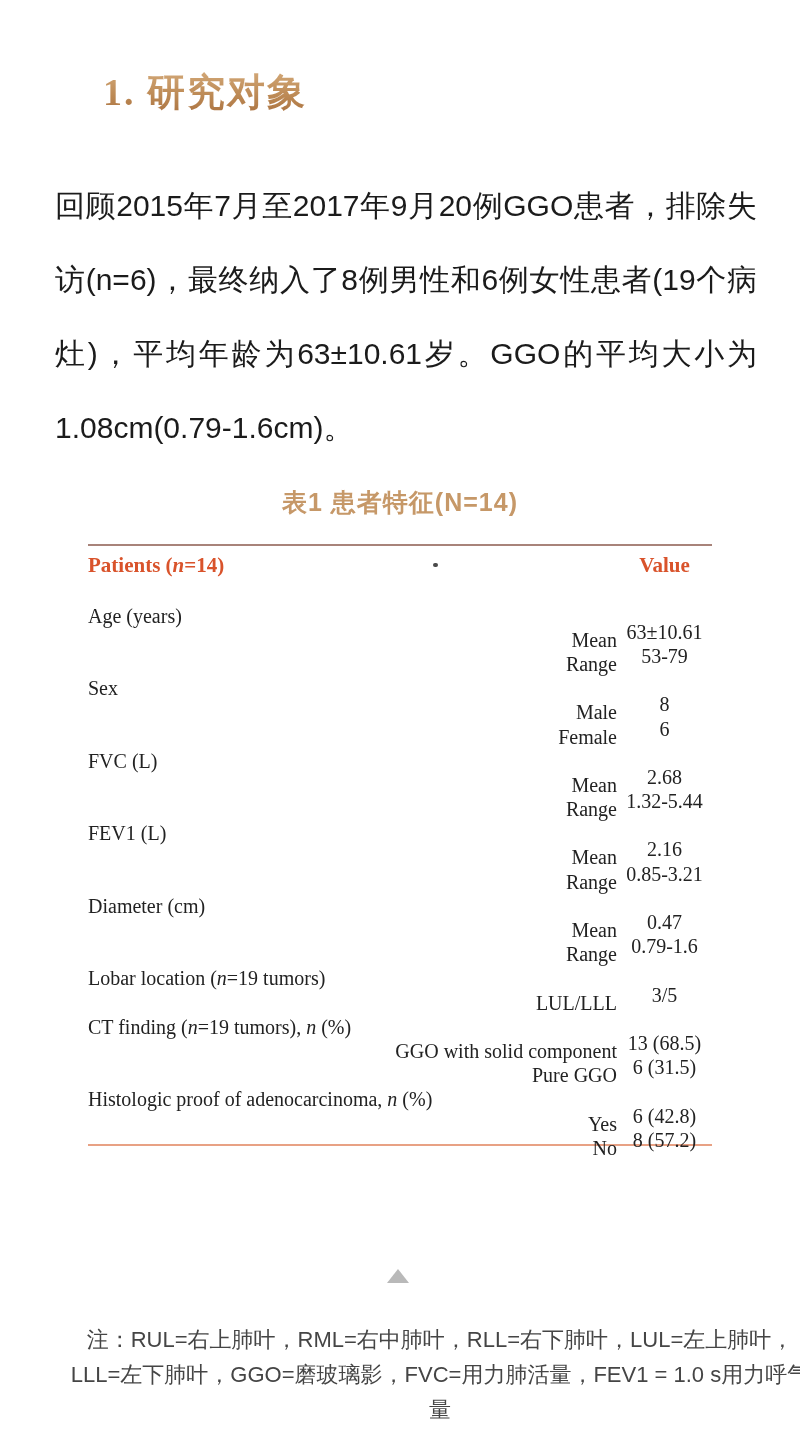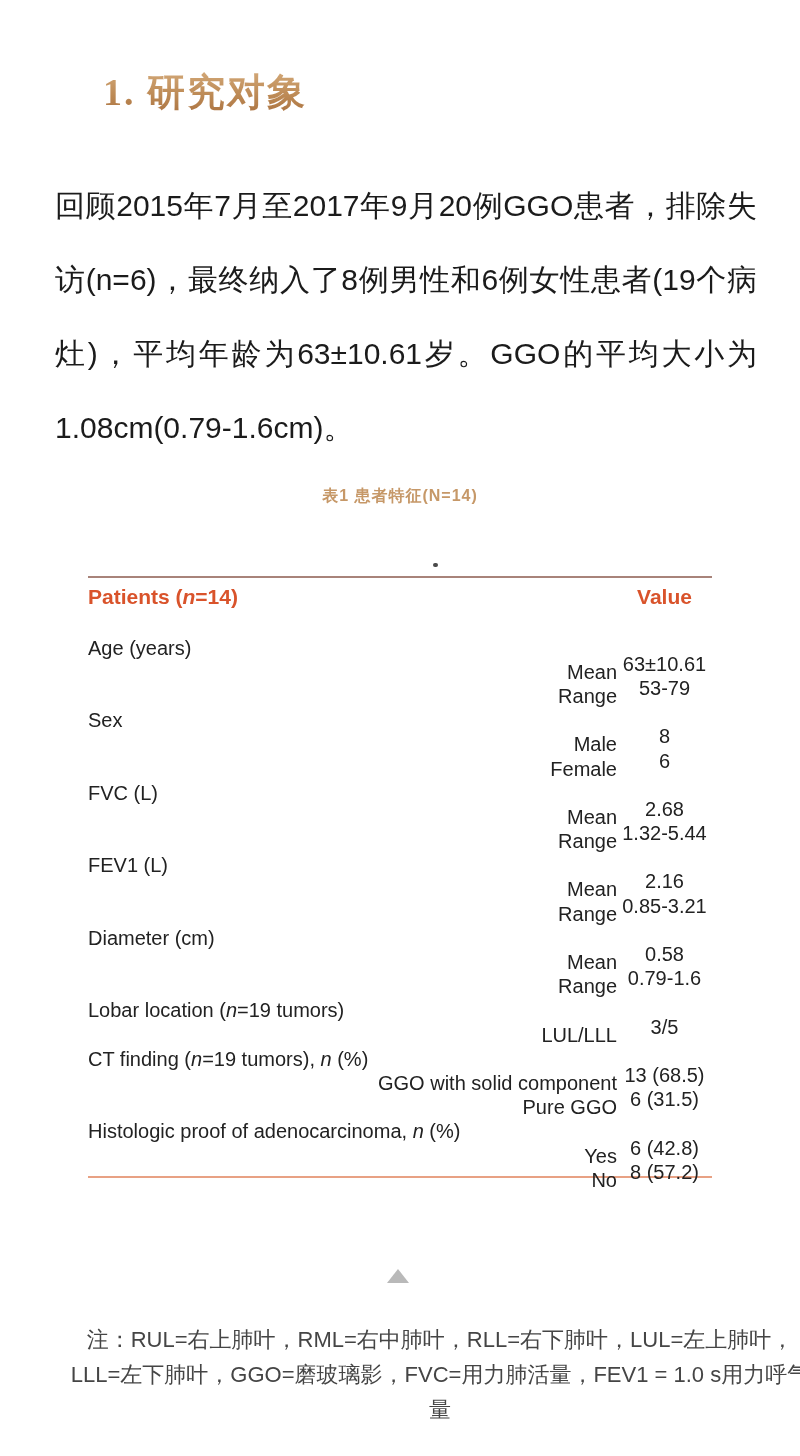--- a/index.html
+++ b/index.html
@@ -22,32 +22,32 @@
   }
   
   .intro{
     position:absolute;left:55px;top:139px;width:702px;
     font-size:30px;line-height:74px;color:#1b1b1b;
     text-align:justify;
   }
   
   .table-title{
     position:absolute;left:0;top:486px;width:800px;
-    text-align:center;font-size:16px;font-weight:bold;
+    text-align:center;font-size:25px;font-weight:bold;
     color:#c69868;letter-spacing:1px;
   }
   
   .dot{
     position:absolute;left:433px;top:563px;width:5px;height:4px;
     background:#4a4a4a;border-radius:2px;
   }
   
   .stat-table{
-    position:absolute;left:88px;top:576px;width:624px;
-    font-size:20px;color:#222222;
+    position:absolute;left:88px;top:544px;width:624px;
+    font-size:20px;color:#222222;font-family:Liberation Serif, serif;
   }
   .rule-top{height:2px;background:#a8837a;}
   .rule-bottom{height:2px;background:#e8a184;margin-top:4px;}
   .thead{
     display:flex;align-items:center;height:38px;
     font-weight:bold;color:#d9532b;font-size:21px;
   }
   .thead .label{flex:1;}
   .thead .value{width:95px;text-align:center;}
   .trow{display:flex;align-items:center;height:24.2px;}
@@ -138,21 +138,21 @@
         <div class="trow indent">
     <span class="label">Range</span>
     <span class="value">0.85-3.21</span>
   </div>
         <div class="trow">
     <span class="label">Diameter (cm)</span>
     <span class="value"></span>
   </div>
         <div class="trow indent">
     <span class="label">Mean</span>
-    <span class="value">0.58</span>
+    <span class="value">0.47</span>
   </div>
         <div class="trow indent">
     <span class="label">Range</span>
     <span class="value">0.79-1.6</span>
   </div>
         <div class="trow">
     <span class="label">Lobar location (<i>n</i>=19 tumors)</span>
     <span class="value"></span>
   </div>
         <div class="trow indent">

